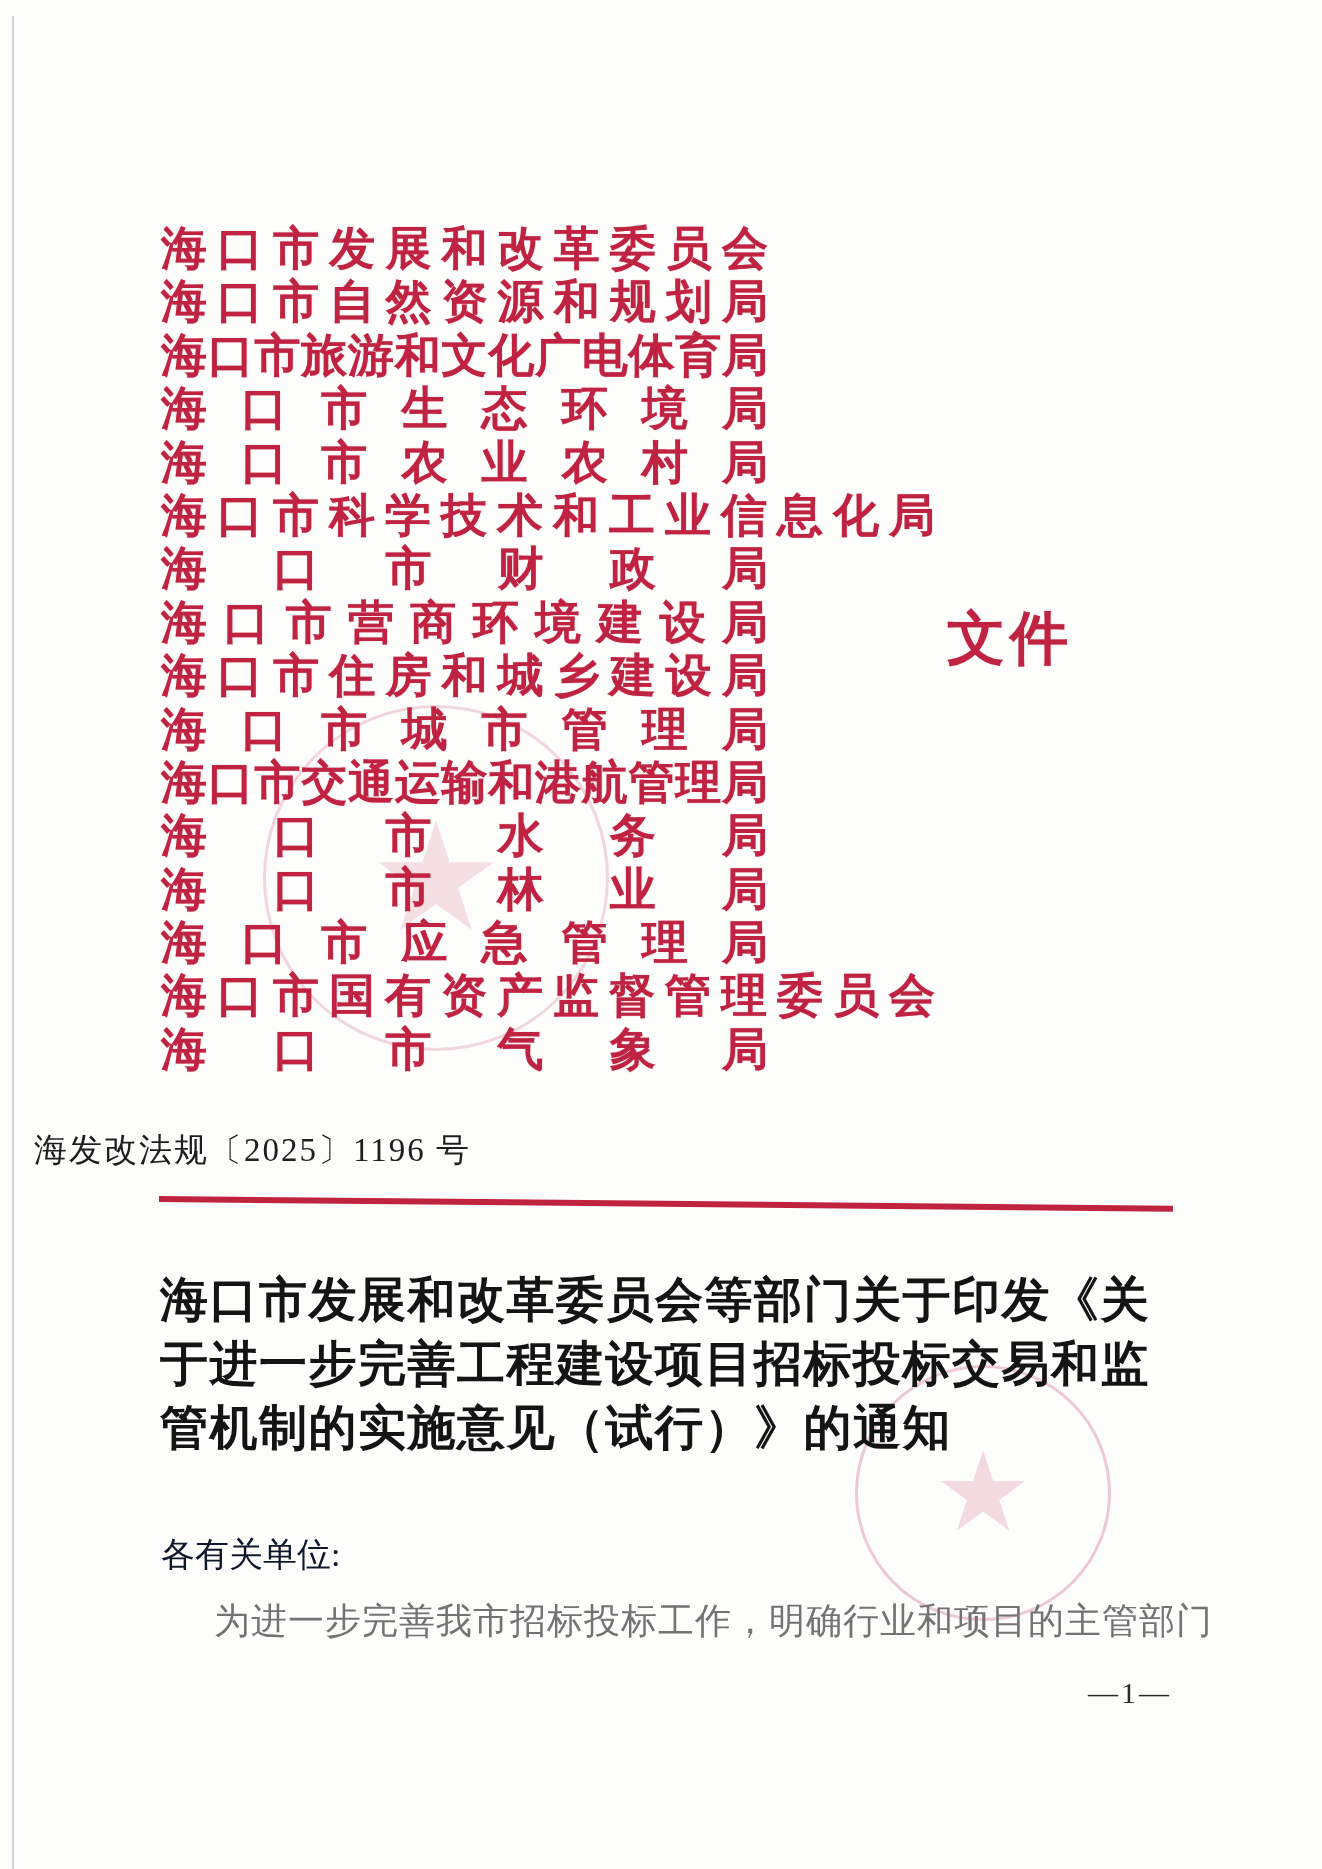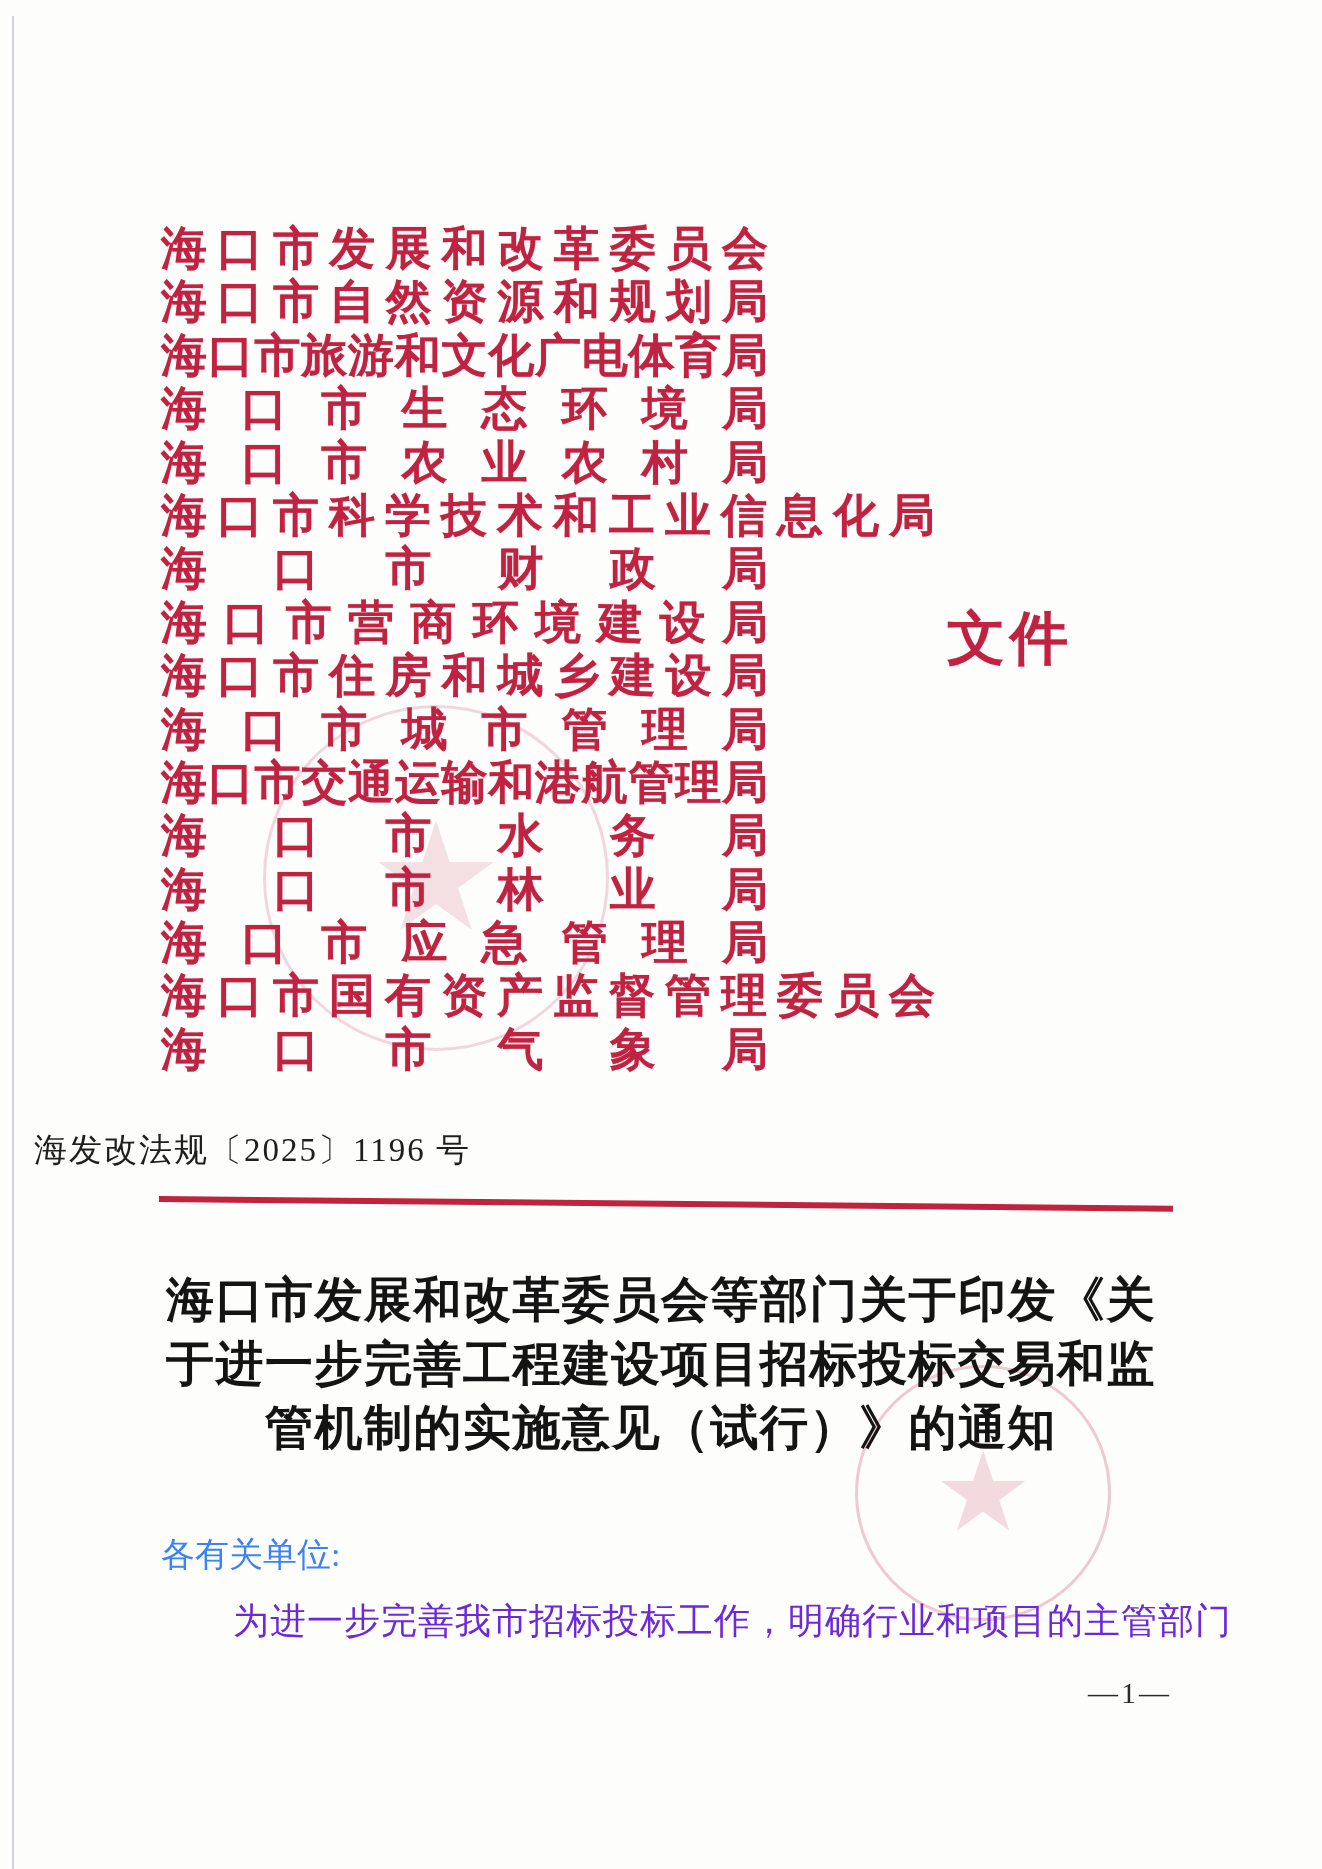--- a/index.html
+++ b/index.html
@@ -44,31 +44,31 @@
   }
   
   .red-line{
     position:absolute;left:159px;top:1196px;width:1014px;height:6px;
     background:#c0233e;
     transform:rotate(0.55deg);transform-origin:left center;
   }
   
   .title{
     position:absolute;left:160px;top:1268px;width:1002px;
-    text-align:center;color:#141414;
+    color:#141414;
     font-size:48px;font-weight:bold;line-height:64px;letter-spacing:1.5px;
   }
   
   .salutation{
     position:absolute;left:161px;top:1532px;
-    font-size:34px;color:#3b82f6;white-space:nowrap;
+    font-size:34px;color:#0f172a;white-space:nowrap;
   }
   .paragraph{
-    position:absolute;left:233px;top:1597px;
-    font-size:36px;color:#6d28d9;letter-spacing:1px;white-space:nowrap;
+    position:absolute;left:214px;top:1597px;
+    font-size:36px;color:#737373;letter-spacing:1px;white-space:nowrap;
   }
   .page-num{
     position:absolute;left:1088px;top:1676px;
     font-size:30px;color:#2a2a2a;letter-spacing:3px;white-space:nowrap;
   }
   
   .seal{
     position:absolute;border-radius:50%;
     border:3px solid rgba(219,138,156,.40);
     filter:blur(.7px);

